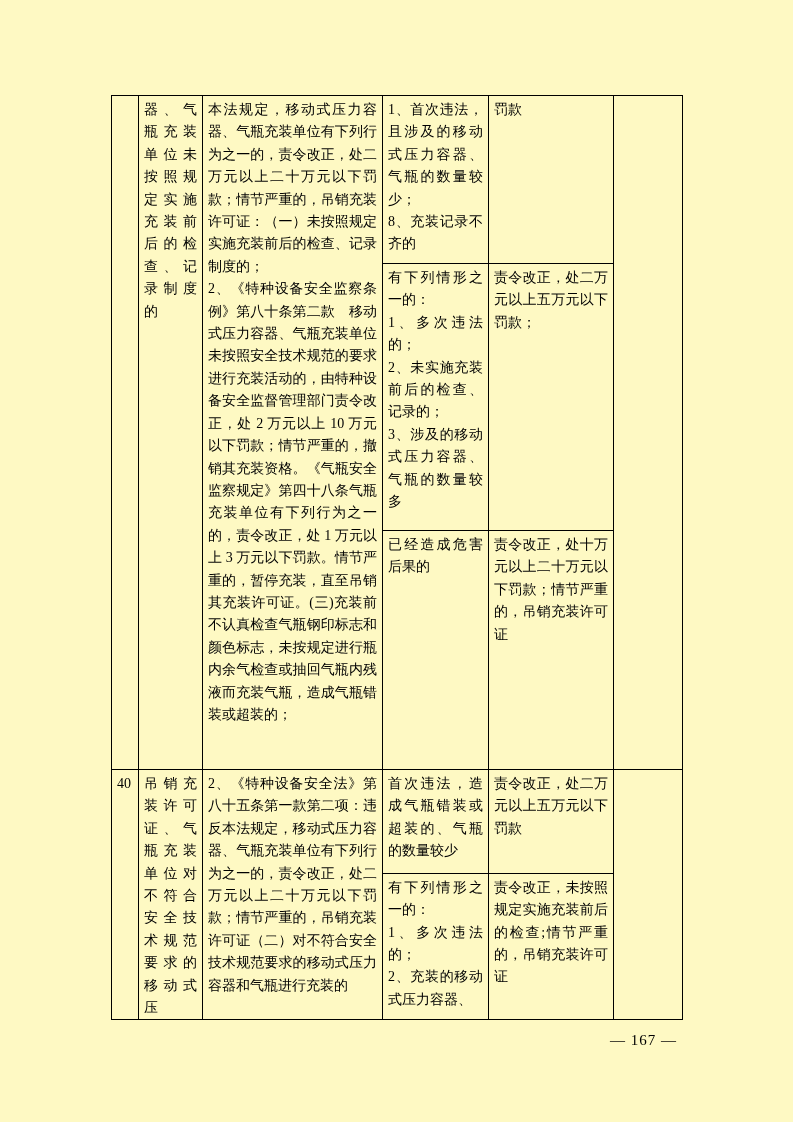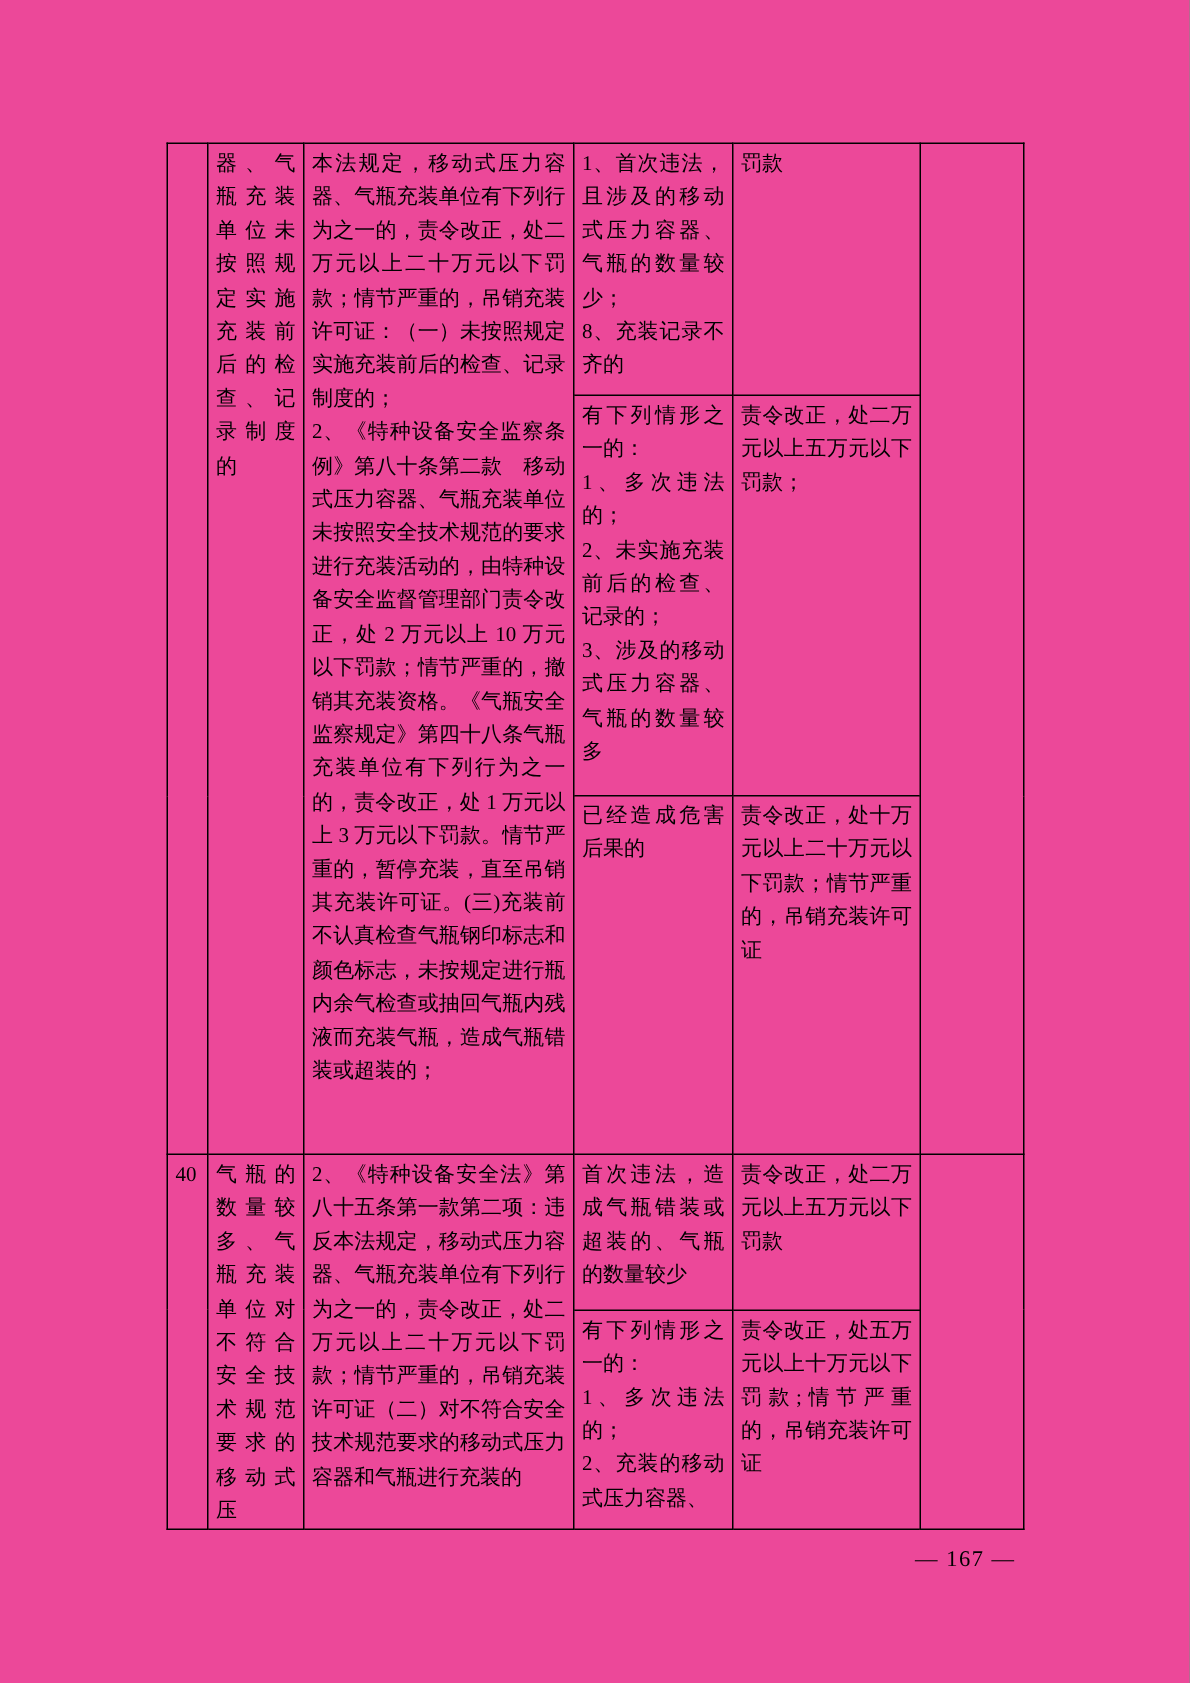--- a/index.html
+++ b/index.html
@@ -5,21 +5,21 @@
   html, body {
     margin: 0;
     padding: 0;
     background: #888;
   }
   .page {
     position: relative;
     width: 793px;
     height: 1122px;
     margin: 0 auto;
-    background: #ec4899;
+    background: #fef9c3;
     font-family: "Liberation Serif", serif;
     color: #000000;
     overflow: hidden;
   }
   table.law-table {
     position: absolute;
     left: 111px;
     top: 95px;
     width: 571px;
     border-collapse: collapse;
@@ -89,30 +89,30 @@
 3、涉及的移动式压力容器、气瓶的数量较多</td>
       <td>责令改正，处二万元以上五万元以下罚款；</td>
     </tr>
     <tr style="height:239px">
       <td>已经造成危害后果的</td>
       <td>责令改正，处十万元以上二十万元以下罚款；情节严重的，吊销充装许可证</td>
     </tr>
 
     <tr style="height:98px">
       <td class="cell-num" rowspan="2">40</td>
-      <td class="cell-violation" rowspan="2">气瓶的数量较多、气瓶充装单位对不符合安全技术规范要求的移动式压</td>
+      <td class="cell-violation" rowspan="2">吊销充装许可证、气瓶充装单位对不符合安全技术规范要求的移动式压</td>
       <td rowspan="2">2、《特种设备安全法》第八十五条第一款第二项：违反本法规定，移动式压力容器、气瓶充装单位有下列行为之一的，责令改正，处二万元以上二十万元以下罚款；情节严重的，吊销充装许可证（二）对不符合安全技术规范要求的移动式压力容器和气瓶进行充装的</td>
       <td>首次违法，造成气瓶错装或超装的、气瓶的数量较少</td>
       <td>责令改正，处二万元以上五万元以下罚款</td>
       <td rowspan="2"></td>
     </tr>
     <tr style="height:136px">
       <td>有下列情形之一的：
 1、多次违法的；
 2、充装的移动式压力容器、</td>
-      <td>责令改正，处五万元以上十万元以下罚款;情节严重的，吊销充装许可证</td>
+      <td>责令改正，未按照规定实施充装前后的检查;情节严重的，吊销充装许可证</td>
     </tr>
   </tbody>
     </table>
 
   <div class="page-number">— 167 —</div>
 
 </div>
 
 </body></html>

